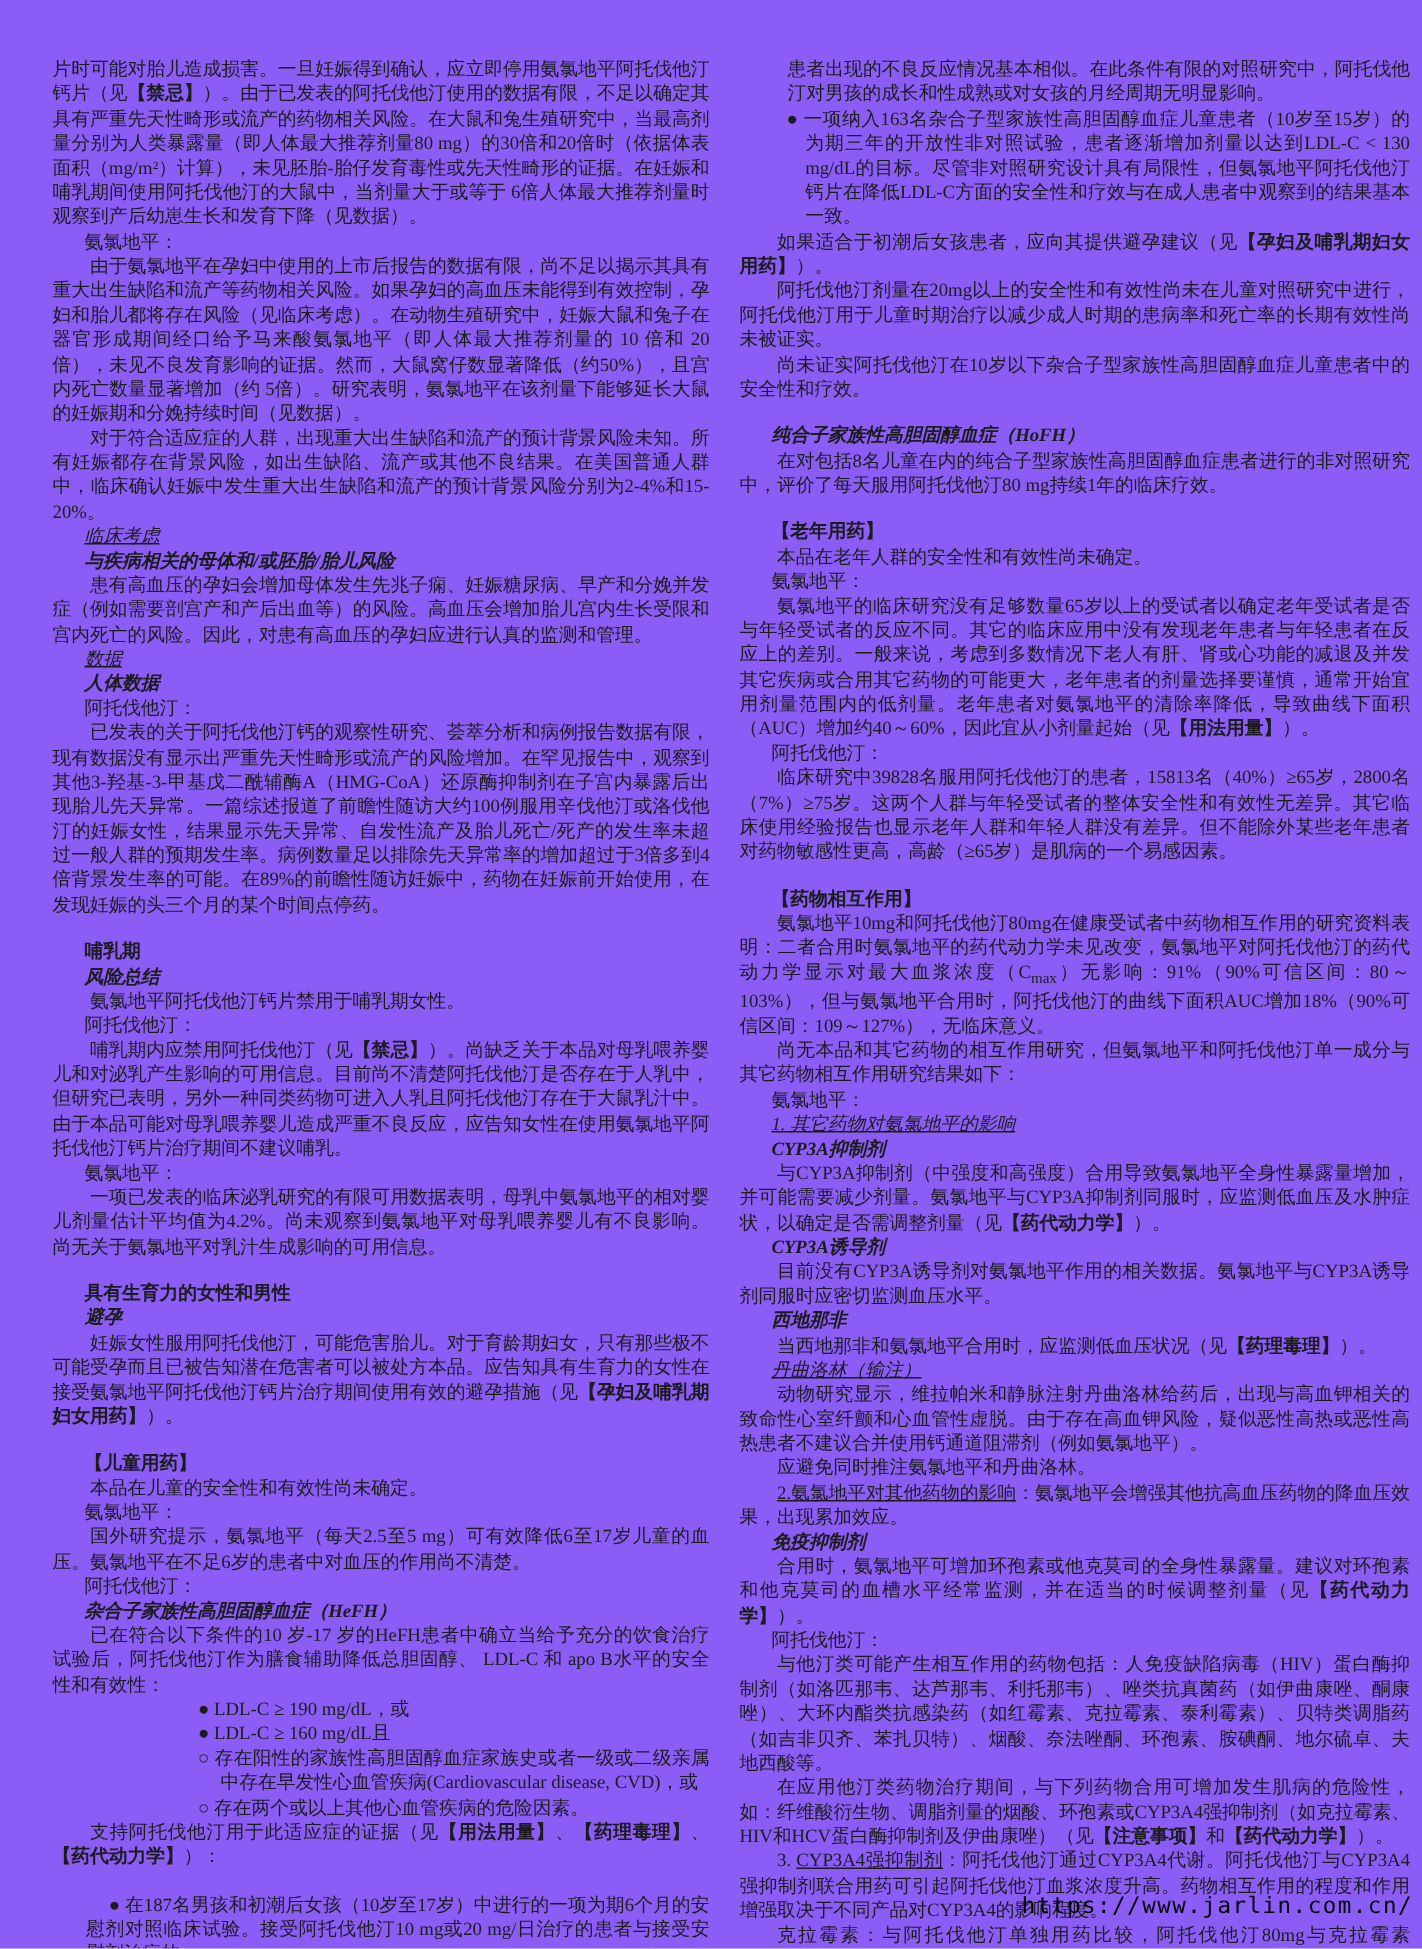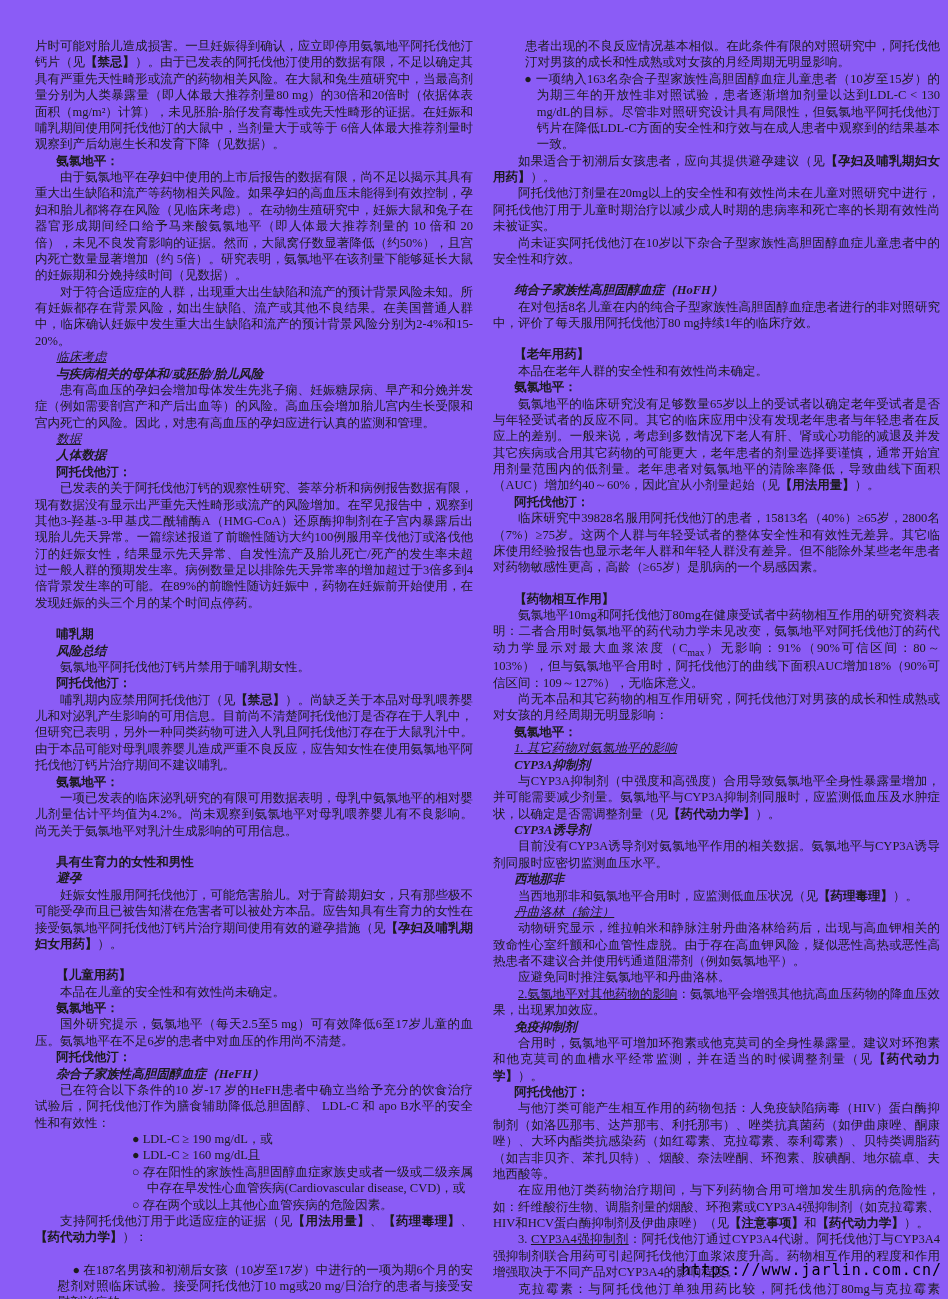--- a/index.html
+++ b/index.html
@@ -7,21 +7,21 @@
         font-family:"Liberation Serif","DejaVu Serif",serif;color:#1c1c1c;}
   .cols{display:flex;gap:20px;padding:38px 8px 0 35px;}
   .col{text-align:justify;font-size:12.5px;line-height:1.31;}
   .col-left{width:438px;}
   .col-right{width:447px;}
   p{margin:0;}
   .p-cont{text-indent:0;}
   .p-contind{padding-left:32px;}
   .p-body{text-indent:2em;}
   .p-h1{font-weight:bold;padding-left:1.7em;}
-  .p-subb{font-weight:bold;padding-left:1.7em;}
+  .p-subb{font-weight:normal;padding-left:1.7em;}
   .p-kai{font-style:italic;font-weight:600;padding-left:1.7em;}
   .p-subu{padding-left:1.7em;font-style:italic;}
   .p-blt{padding-left:112px;text-indent:-15px;}
   .p-blt2l{padding-left:1.8em;text-indent:1.2em;margin-top:16px;}
   .p-blt2r{padding-left:3.5em;text-indent:-1em;}
   .p-sp{margin-top:15px;}
   .u{text-decoration:underline;}
   sub{font-size:10px;}
   .watermark{position:absolute;right:6px;bottom:20px;
              font-family:"DejaVu Sans Mono","Liberation Mono",monospace;
@@ -77,21 +77,21 @@
         <p class="p-kai p-sp">纯合子家族性高胆固醇血症（HoFH）</p>
         <p class="p-body">在对包括8名儿童在内的纯合子型家族性高胆固醇血症患者进行的非对照研究中，评价了每天服用阿托伐他汀80 mg持续1年的临床疗效。</p>
         <p class="p-h1 p-sp"><b>【老年用药】</b></p>
         <p class="p-body">本品在老年人群的安全性和有效性尚未确定。</p>
         <p class="p-subb">氨氯地平：</p>
         <p class="p-body">氨氯地平的临床研究没有足够数量65岁以上的受试者以确定老年受试者是否与年轻受试者的反应不同。其它的临床应用中没有发现老年患者与年轻患者在反应上的差别。一般来说，考虑到多数情况下老人有肝、肾或心功能的减退及并发其它疾病或合用其它药物的可能更大，老年患者的剂量选择要谨慎，通常开始宜用剂量范围内的低剂量。老年患者对氨氯地平的清除率降低，导致曲线下面积（AUC）增加约40～60%，因此宜从小剂量起始（见<b>【用法用量】</b>）。</p>
         <p class="p-subb">阿托伐他汀：</p>
         <p class="p-body">临床研究中39828名服用阿托伐他汀的患者，15813名（40%）≥65岁，2800名（7%）≥75岁。这两个人群与年轻受试者的整体安全性和有效性无差异。其它临床使用经验报告也显示老年人群和年轻人群没有差异。但不能除外某些老年患者对药物敏感性更高，高龄（≥65岁）是肌病的一个易感因素。</p>
         <p class="p-h1 p-sp"><b>【药物相互作用】</b></p>
         <p class="p-body">氨氯地平10mg和阿托伐他汀80mg在健康受试者中药物相互作用的研究资料表明：二者合用时氨氯地平的药代动力学未见改变，氨氯地平对阿托伐他汀的药代动力学显示对最大血浆浓度（C<sub>max</sub>）无影响：91%（90%可信区间：80～103%），但与氨氯地平合用时，阿托伐他汀的曲线下面积AUC增加18%（90%可信区间：109～127%），无临床意义。</p>
-        <p class="p-body">尚无本品和其它药物的相互作用研究，阿托伐他汀对男孩的成长和性成熟或对女孩的月经周期无明显影响：</p>
+        <p class="p-body">尚无本品和其它药物的相互作用研究，但氨氯地平和阿托伐他汀单一成分与其它药物相互作用研究结果如下：</p>
         <p class="p-subb">氨氯地平：</p>
         <p class="p-subu"><span class="u">1. 其它药物对氨氯地平的影响</span></p>
         <p class="p-kai">CYP3A抑制剂</p>
         <p class="p-body">与CYP3A抑制剂（中强度和高强度）合用导致氨氯地平全身性暴露量增加，并可能需要减少剂量。氨氯地平与CYP3A抑制剂同服时，应监测低血压及水肿症状，以确定是否需调整剂量（见<b>【药代动力学】</b>）。</p>
         <p class="p-kai">CYP3A诱导剂</p>
         <p class="p-body">目前没有CYP3A诱导剂对氨氯地平作用的相关数据。氨氯地平与CYP3A诱导剂同服时应密切监测血压水平。</p>
         <p class="p-kai">西地那非</p>
         <p class="p-body">当西地那非和氨氯地平合用时，应监测低血压状况（见<b>【药理毒理】</b>）。</p>
         <p class="p-subu"><span class="u">丹曲洛林（输注）</span></p>
         <p class="p-body">动物研究显示，维拉帕米和静脉注射丹曲洛林给药后，出现与高血钾相关的致命性心室纤颤和心血管性虚脱。由于存在高血钾风险，疑似恶性高热或恶性高热患者不建议合并使用钙通道阻滞剂（例如氨氯地平）。</p>

